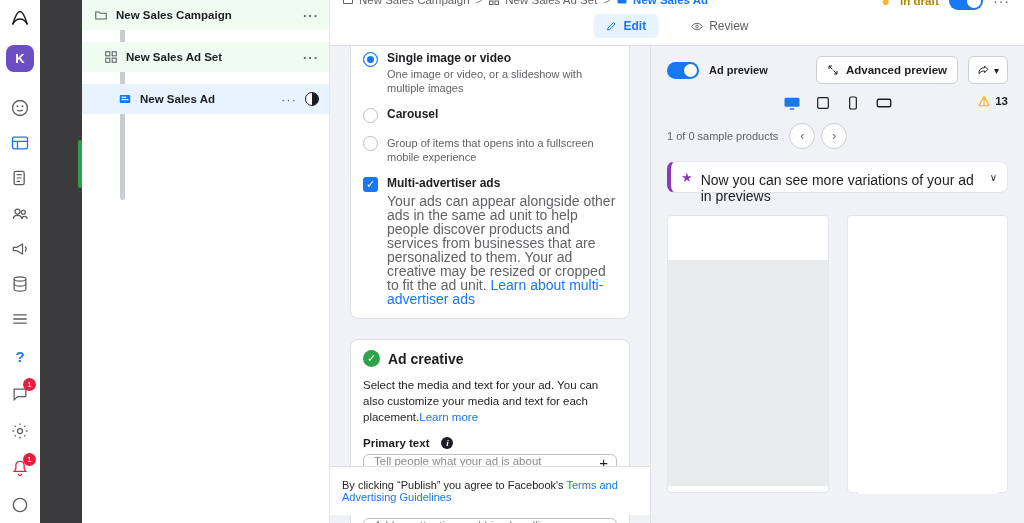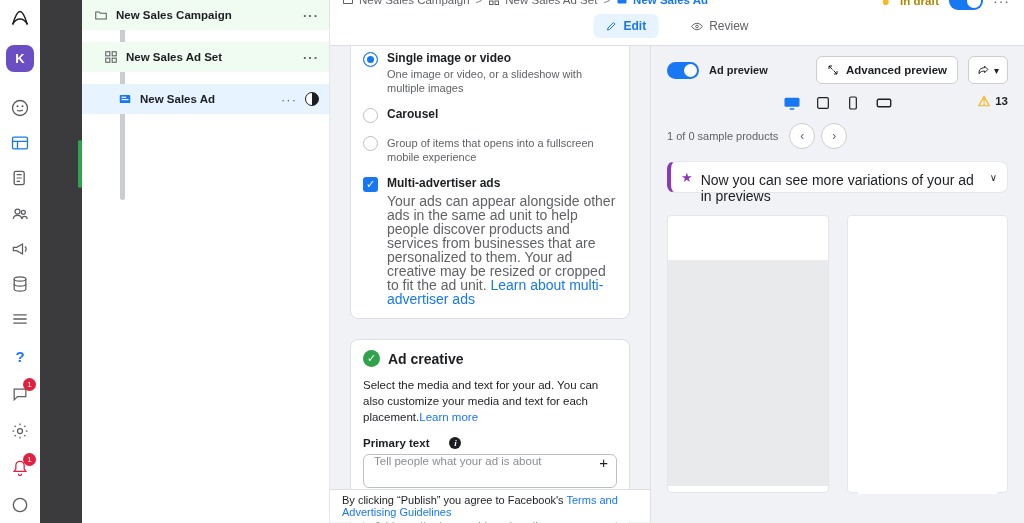--- a/index.html
+++ b/index.html
@@ -183,38 +183,38 @@
   .card-head { display: flex; align-items: center; gap: 8px; margin-bottom: 10px; }
   .check-circle {
     width: 17px; height: 17px; border-radius: 50%; background: #31a24c;
     display: flex; align-items: center; justify-content: center;
     color: #fff; font-size: 11px; line-height: 11px;
   }
   .card-title { font-size: 14px; font-weight: bold; }
   .card-intro { font-size: 11.5px; color: #1c1e21; line-height: 16px; margin-bottom: 12px; }
   .field-label {
     font-size: 11.5px; font-weight: bold; color: #1c1e21;
-    display: flex; align-items: center; gap: 20px; margin-bottom: 5px;
+    display: flex; align-items: center; gap: 12px; margin-bottom: 5px;
   }
   .info-i {
     width: 12px; height: 12px; border-radius: 50%; background: #1c1e21;
     color: #fff; font-size: 9px; line-height: 12px; text-align: center;
     font-family: "Liberation Serif", serif; font-style: italic; font-weight: bold;
   }
   .text-input {
     display: flex; align-items: flex-start;
     height: 34px; border: 1px solid #bcc0c4; border-radius: 6px;
     background: #fff; padding: 0 8px 0 10px; margin-bottom: 13px;
   }
   .text-input .ph { flex: 1 1 auto; color: #8a8d91; font-size: 11.5px; }
   .plus-btn { color: #1c1e21; font-size: 15px; line-height: 15px; padding-left: 6px; }
   .footer-note {
-    position: absolute; left: 0; right: 0; bottom: 1px;
+    position: absolute; left: 0; right: 0; bottom: 8px;
     background: #ffffff; border-top: 1px solid #dddfe2;
-    padding: 4px 12px; font-size: 11px; color: #1c1e21;
+    padding: 12px 12px; font-size: 11px; color: #1c1e21;
   }
 
   
   .preview-col {
     position: absolute; left: 650px; top: 46px; right: 0; bottom: 0;
     background: #f0f2f5; border-left: 1px solid #dddfe2;
   }
   .pv-toprow {
     display: flex; align-items: center; padding: 10px 16px 0 16px; gap: 10px;
   }

